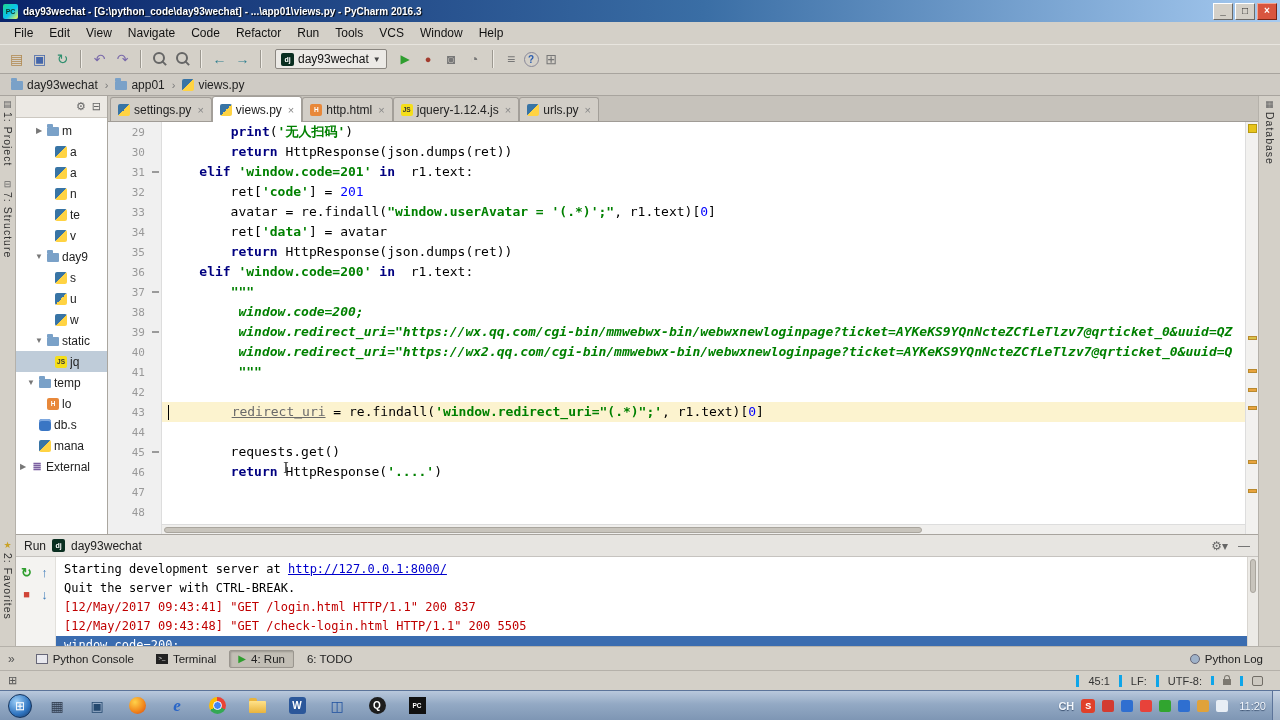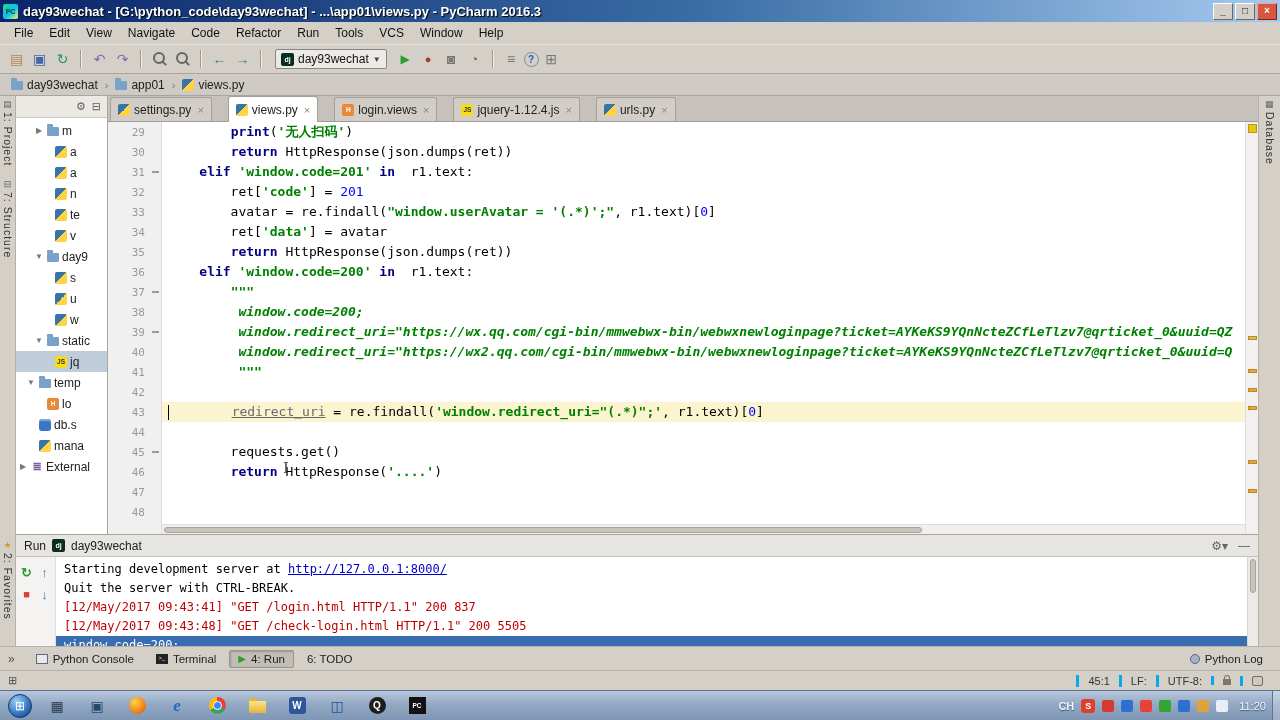--- a/index.html
+++ b/index.html
@@ -5,21 +5,21 @@
   html,body{margin:0;padding:0;background:#000;}
   *{box-sizing:border-box;}
   .app{width:1280px;height:720px;display:flex;flex-direction:column;overflow:hidden;
        font-family:"Liberation Sans",sans-serif;background:#d4d0c8;position:relative;}
 
   
   .titlebar{height:22px;display:flex;align-items:center;padding:0 3px;
     background:linear-gradient(90deg,var(--title-start,#0a246a),#3a6ea5 55%,var(--title-end,#a6caf0));}
   .app-ico{width:15px;height:15px;border-radius:2px;background:linear-gradient(135deg,#21d789,#07c3f2 55%,#fcf84a);
     color:#083b2a;font-size:7px;font-weight:bold;display:flex;align-items:center;justify-content:center;margin-right:5px;}
-  .title-text{color:#fff;font-size:13px;font-weight:bold;white-space:nowrap;overflow:hidden;flex:1;
+  .title-text{color:#fff;font-size:10px;font-weight:bold;white-space:nowrap;overflow:hidden;flex:1;
     text-shadow:1px 1px 1px #000;}
   .win-controls{display:flex;gap:2px;}
   .wbtn{width:20px;height:17px;background:#d4d0c8;border:1px solid;border-color:#fff #6d6a66 #6d6a66 #fff;
     font-size:10px;line-height:14px;text-align:center;color:#222;font-weight:bold;}
   .wbtn.close-button{background:#d8553f;color:#fff;border-color:#f0a694 #7c2413 #7c2413 #f0a694;}
 
   
   .menubar{height:22px;display:flex;align-items:center;padding-left:6px;background:#d4d0c8;font-size:12px;color:#111;}
   .menu-item{padding:2px 8px;}
   .toolbar{height:30px;display:flex;align-items:center;padding:0 6px;gap:2px;background:#d4d0c8;
@@ -72,21 +72,21 @@
   .fi-folder::before{content:'';position:absolute;top:-3px;left:0;width:6px;height:3px;background:#7aa1c8;border-radius:1px 1px 0 0;}
   .fi-py{background:linear-gradient(135deg,#3874a5 50%,#ffd343 50%);}
   .fi-js{background:#f5de19;color:#333;}
   .fi-html{background:#e8883a;color:#fff;}
   .fi-db{background:#3a76c4;box-shadow:inset 0 2px 0 #7fa9e0;border-radius:3px;}
   .fi-lib{color:#7a5ea0;font-size:11px;}
   .tlabel{overflow:hidden;}
 
   
   .editor-col{flex:1;display:flex;flex-direction:column;min-width:0;}
-  .tab-bar{height:26px;background:#c6c2bb;display:flex;align-items:flex-end;padding-left:2px;gap:16px;border-bottom:1px solid #a09c96;}
+  .tab-bar{height:26px;background:#c6c2bb;display:flex;align-items:flex-end;padding-left:2px;gap:0;border-bottom:1px solid #a09c96;}
   .tab{height:24px;display:inline-flex;align-items:center;gap:4px;padding:0 7px;font-size:12px;color:#222;
     background:#d2cec7;border:1px solid #a39f99;border-bottom:none;border-radius:3px 3px 0 0;}
   .tab.active{background:#fff;height:26px;margin-bottom:-1px;}
   .tab-close{color:#888;font-size:11px;margin-left:2px;}
 
   
   .editor-body{flex:1;display:flex;min-height:0;position:relative;background:#fff;}
   .gutter{width:54px;background:#f0f0f0;border-right:1px solid #ddd;display:flex;flex-direction:column;
     font-family:"DejaVu Sans Mono",monospace;font-size:11px;color:#999;}
   .gut-line{height:20px;display:flex;align-items:center;}
@@ -378,21 +378,21 @@
                 <span>settings.py</span>
                 <span class="tab-close">×</span>
               </span>
               <span class="tab active">
                 <span class="fico fi-py"></span>
                 <span>views.py</span>
                 <span class="tab-close">×</span>
               </span>
               <span class="tab">
                 <span class="fico fi-html">H</span>
-                <span>login.views</span>
+                <span>http.html</span>
                 <span class="tab-close">×</span>
               </span>
               <span class="tab">
                 <span class="fico fi-js">JS</span>
                 <span>jquery-1.12.4.js</span>
                 <span class="tab-close">×</span>
               </span>
               <span class="tab">
                 <span class="fico fi-py"></span>
                 <span>urls.py</span>

